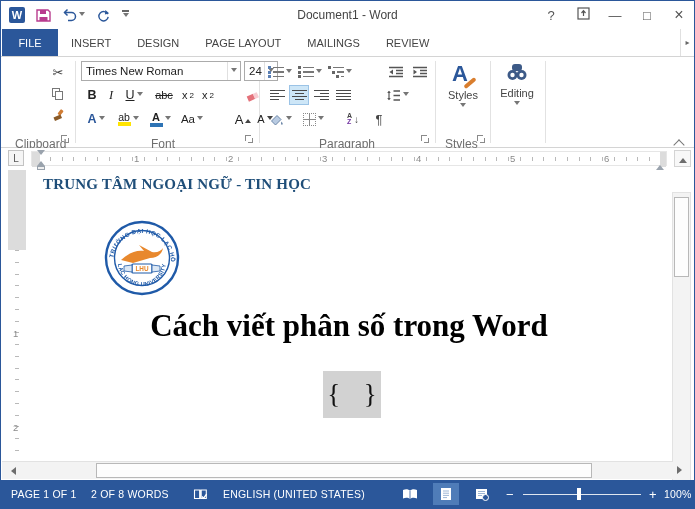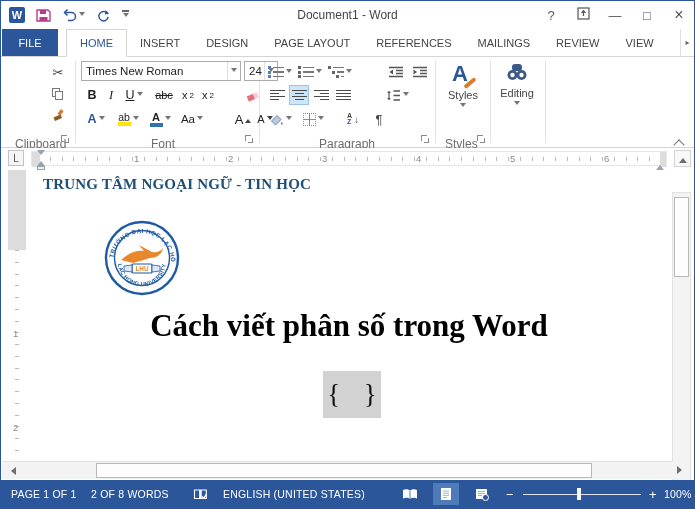--- a/index.html
+++ b/index.html
@@ -135,28 +135,25 @@
             <path d="M6.5 9 V4 M4.5 6 L6.5 3.7 L8.5 6" fill="none" stroke="#555" stroke-width="1.2"></path>
           </svg></span>
       <span>—</span>
       <span>□</span>
       <span style="font-size:16px;">×</span>
     </div>
   </div>
 
   <div class="tabrow">
     <div class="tab-file">FILE</div>
-    <div class="tab active">HOME</div>
     <div class="tab">INSERT</div>
     <div class="tab">DESIGN</div>
     <div class="tab">PAGE LAYOUT</div>
-    <div class="tab">REFERENCES</div>
     <div class="tab">MAILINGS</div>
     <div class="tab">REVIEW</div>
-    <div class="tab">VIEW</div>
     <div class="tab-overflow">▸</div>
   </div>
 
   <div class="ribbon">
     <div class="gsep" style="left:74px;"></div>
     <div class="gsep" style="left:258px;"></div>
     <div class="gsep" style="left:434px;"></div>
     <div class="gsep" style="left:489px;"></div>
     <div class="gsep" style="left:544px;"></div>
 

